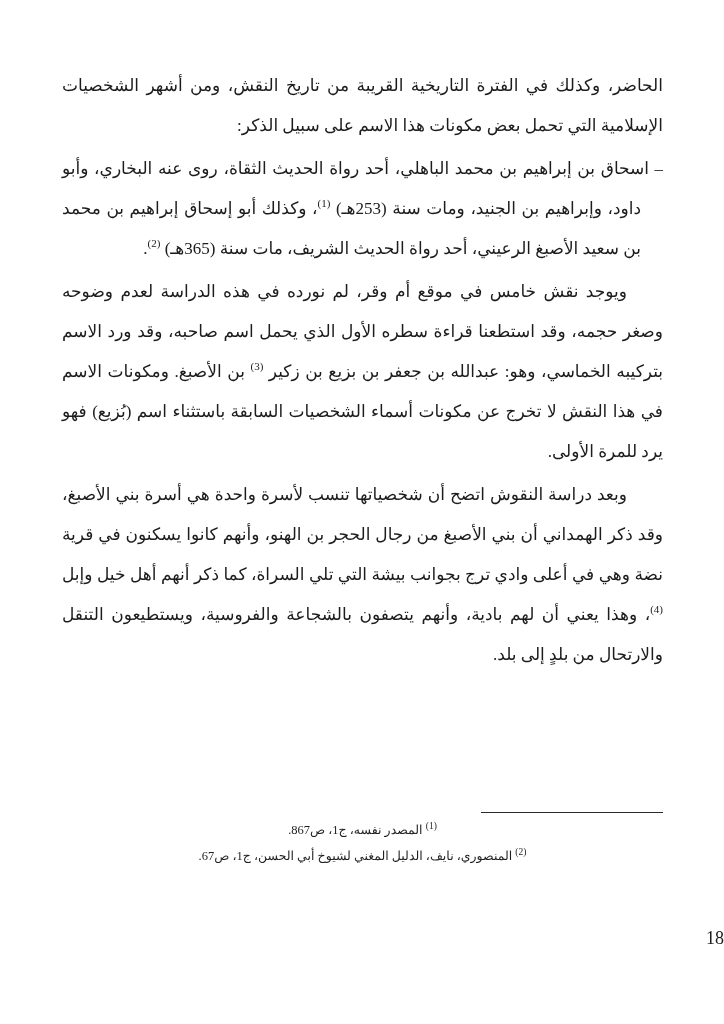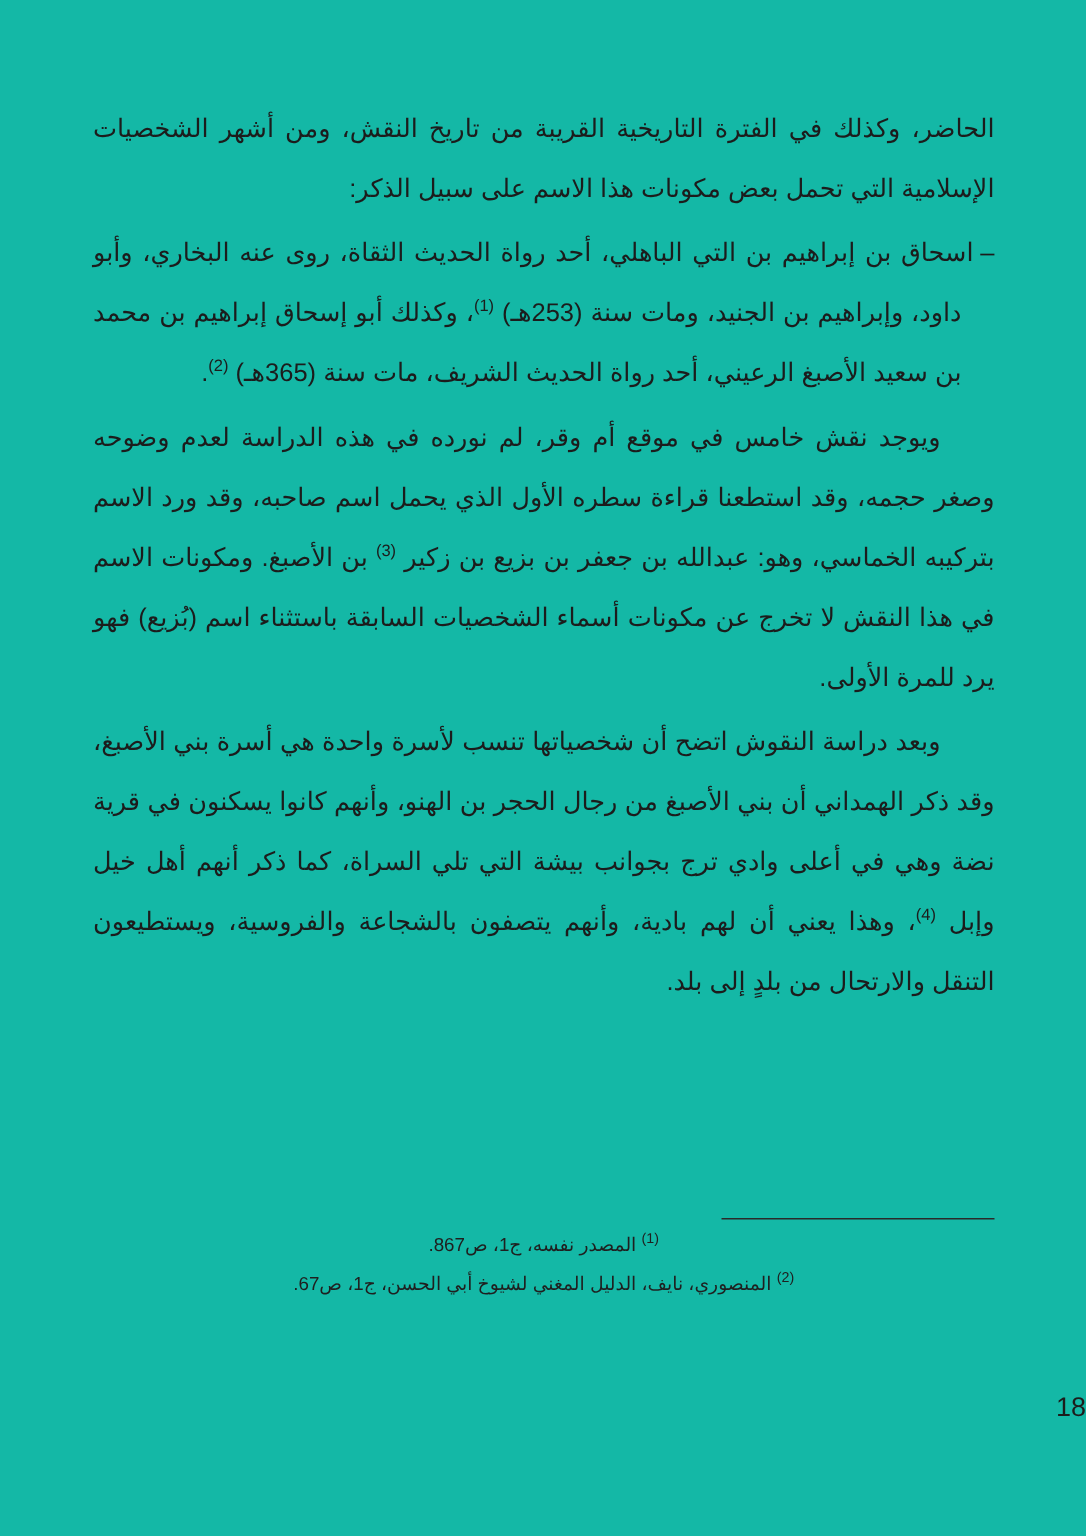--- a/index.html
+++ b/index.html
@@ -5,22 +5,22 @@
   html, body {
     margin: 0;
     padding: 0;
     background: #e8e8e8;
   }
   .page {
     position: relative;
     width: 724px;
     height: 1024px;
     margin: 0 auto;
-    background: #14b8a6;
-    font-family: Liberation Sans, sans-serif;
+    background: #ffffff;
+    font-family: Liberation Serif, serif;
     color: #1c1c1c;
     overflow: hidden;
   }
   .body-text {
     position: absolute;
     top: 66px;
     right: 61px;
     left: 62px;
     direction: rtl;
     text-align: justify;
@@ -83,21 +83,21 @@
 </style>
 </head>
 <body>
 
 <div class="page">
 
   <div class="body-text">
 
     <p><span>الحاضر، وكذلك في الفترة التاريخية القريبة من تاريخ النقش، ومن أشهر الشخصيات الإسلامية التي تحمل بعض مكونات هذا الاسم على سبيل الذكر:</span></p>
 
-    <p class="list-item"><span class="dash">–</span><span>اسحاق بن إبراهيم بن التي الباهلي، أحد رواة الحديث الثقاة، روى عنه البخاري، وأبو داود، وإبراهيم بن الجنيد، ومات سنة (253هـ) </span><sup class="fnref">(1)</sup><span>، وكذلك أبو إسحاق إبراهيم بن محمد بن سعيد الأصبغ الرعيني، أحد رواة الحديث الشريف، مات سنة (365هـ) </span><sup class="fnref">(2)</sup><span>.</span></p>
+    <p class="list-item"><span class="dash">–</span><span>اسحاق بن إبراهيم بن محمد الباهلي، أحد رواة الحديث الثقاة، روى عنه البخاري، وأبو داود، وإبراهيم بن الجنيد، ومات سنة (253هـ) </span><sup class="fnref">(1)</sup><span>، وكذلك أبو إسحاق إبراهيم بن محمد بن سعيد الأصبغ الرعيني، أحد رواة الحديث الشريف، مات سنة (365هـ) </span><sup class="fnref">(2)</sup><span>.</span></p>
 
     <p class="indent"><span>ويوجد نقش خامس في موقع أم وقر، لم نورده في هذه الدراسة لعدم وضوحه وصغر حجمه، وقد استطعنا قراءة سطره الأول الذي يحمل اسم صاحبه، وقد ورد الاسم بتركيبه الخماسي، وهو: عبدالله بن جعفر بن بزيع بن زكير </span><sup class="fnref">(3)</sup><span> بن الأصبغ. ومكونات الاسم في هذا النقش لا تخرج عن مكونات أسماء الشخصيات السابقة باستثناء اسم (بُزيع) فهو يرد للمرة الأولى.</span></p>
 
     <p class="indent"><span>وبعد دراسة النقوش اتضح أن شخصياتها تنسب لأسرة واحدة هي أسرة بني الأصبغ، وقد ذكر الهمداني أن بني الأصبغ من رجال الحجر بن الهنو، وأنهم كانوا يسكنون في قرية نضة وهي في أعلى وادي ترج بجوانب بيشة التي تلي السراة، كما ذكر أنهم أهل خيل وإبل </span><sup class="fnref">(4)</sup><span>، وهذا يعني أن لهم بادية، وأنهم يتصفون بالشجاعة والفروسية، ويستطيعون التنقل والارتحال من بلدٍ إلى بلد.</span></p>
 
 
   </div>
 
   <div class="footnotes">
     <div class="fn-sep"></div>

